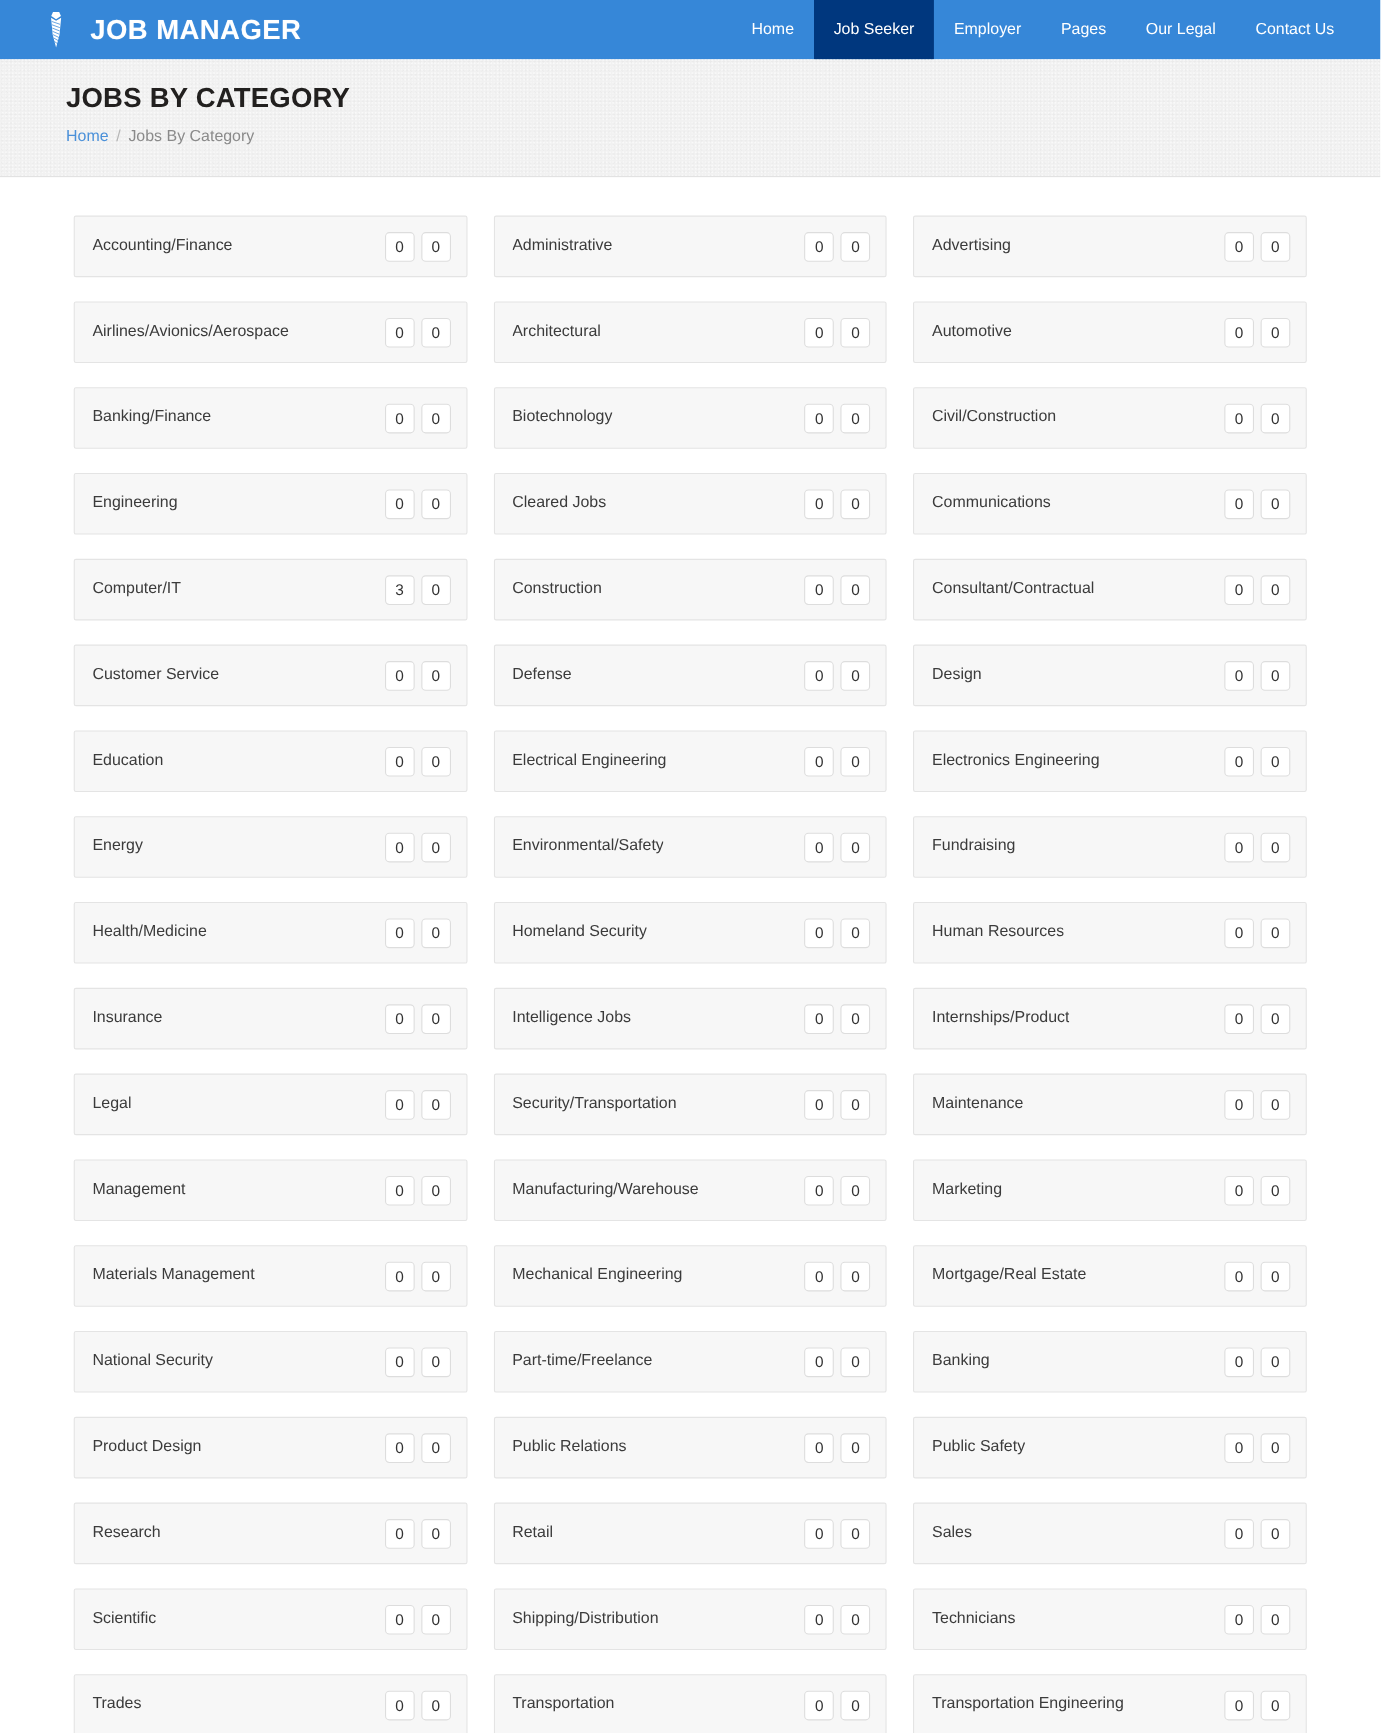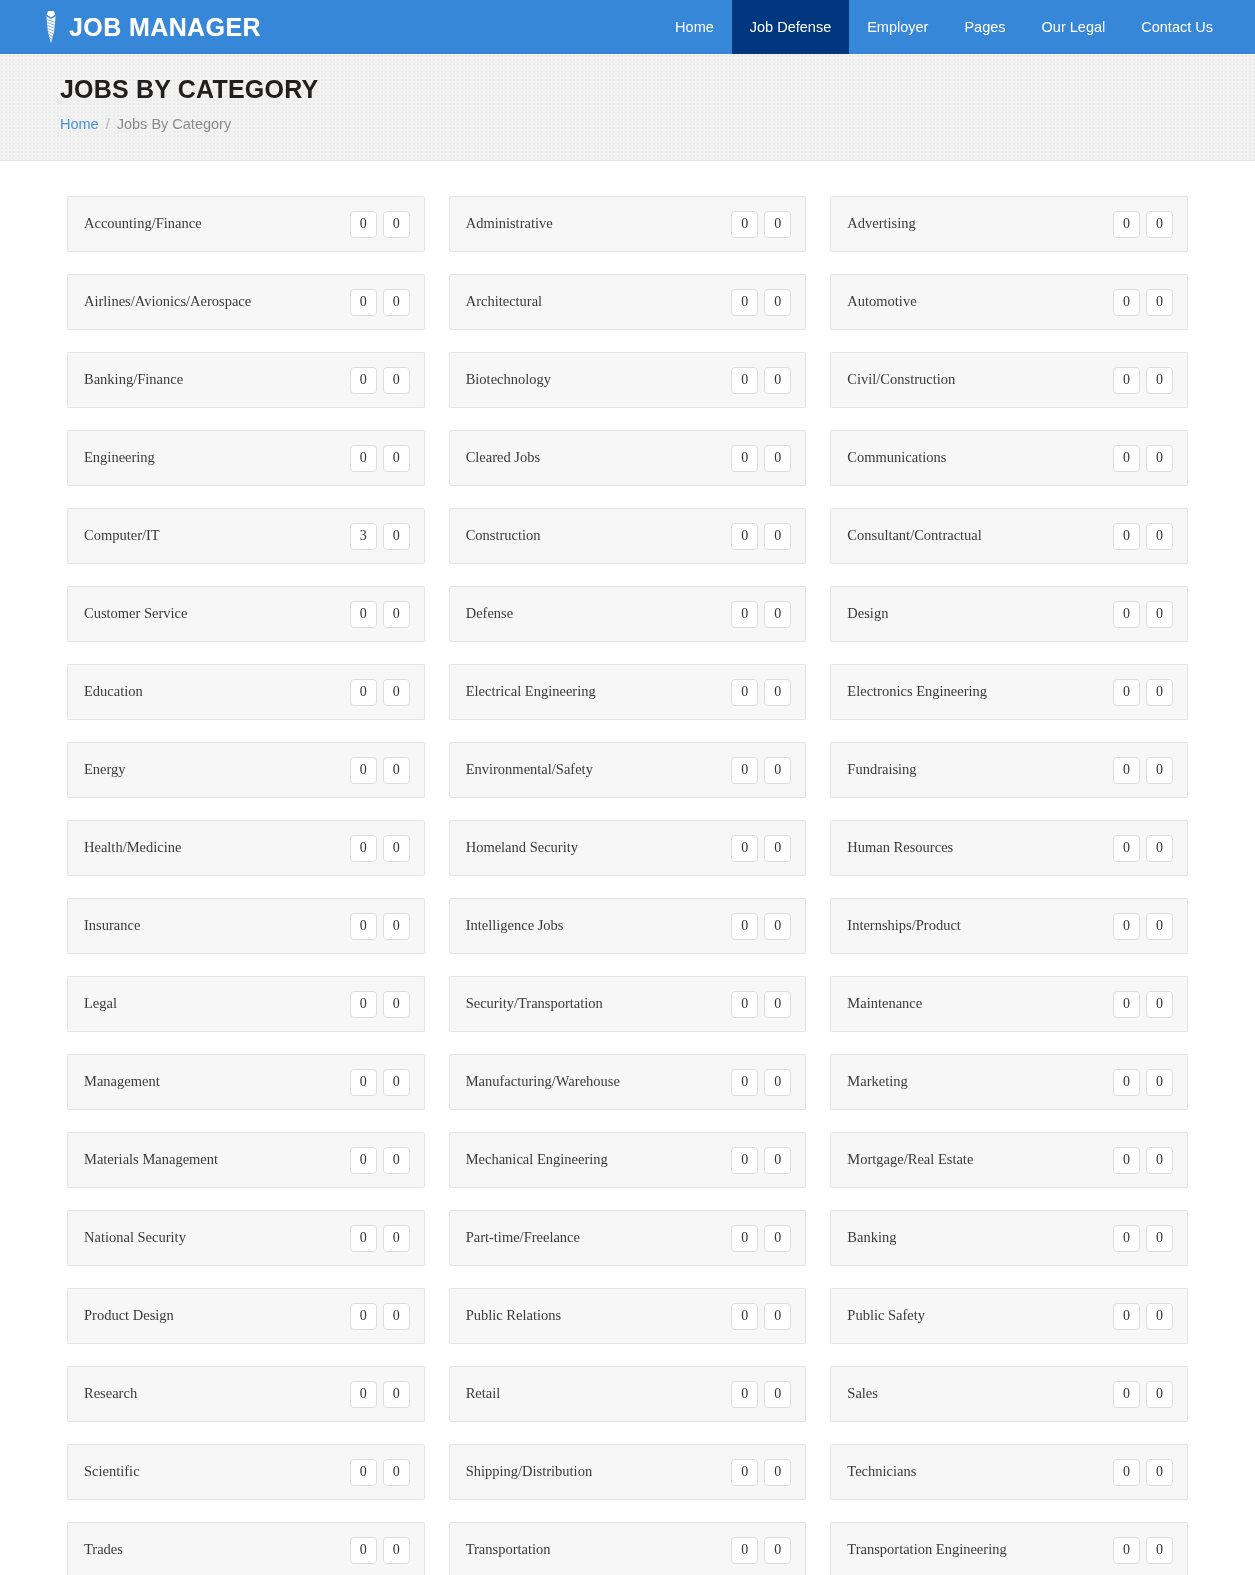--- a/index.html
+++ b/index.html
@@ -31,20 +31,21 @@
   }
   .tie-icon { display: block; width: 18px; height: 34px; }
   .brand-text {
     color: #ffffff;
     font-size: 25px;
     font-weight: bold;
     letter-spacing: 0.4px;
     line-height: 1;
     white-space: nowrap;
     text-shadow: 0 0 1px rgba(255,255,255,.35);
+    margin-left: 13px;
   }
 
   .main-nav {
     display: flex;
     align-items: stretch;
     padding-right: 24px;
   }
   .nav-item {
     display: flex;
     align-items: center;
@@ -96,21 +97,20 @@
 
   
   .category-grid {
     padding: 24px 55px 30px 55px;
     display: flex;
     flex-wrap: wrap;
   }
   .cat-cell {
     width: 33.3333%;
     padding: 11px 12px;
-    font-family: Liberation Serif, serif;
   }
   .cat-card {
     background: #f7f7f7;
     border: 1px solid #e4e4e4;
     border-radius: 2px;
     height: 56px;
     padding: 0 14px 0 16px;
     display: flex;
     align-items: center;
     justify-content: space-between;
@@ -164,21 +164,21 @@
           <line x1="6.8" y1="24.5" x2="11.2" y2="27.1"></line>
           <line x1="7.4" y1="27.6" x2="10.7" y2="30.0"></line>
         </g>
       </svg>
     </span>
     <span class="brand-text">JOB MANAGER</span>
   </a>
 
   <nav class="main-nav">
     <a class="nav-item">Home</a>
-    <a class="nav-item active">Job Defense</a>
+    <a class="nav-item active">Job Seeker</a>
     <a class="nav-item">Employer</a>
     <a class="nav-item">Pages</a>
     <a class="nav-item">Our Legal</a>
     <a class="nav-item">Contact Us</a>
   </nav>
 </header>
 
 <section class="page-banner">
   <h1 class="page-title">JOBS BY CATEGORY</h1>
   <div class="breadcrumb">

